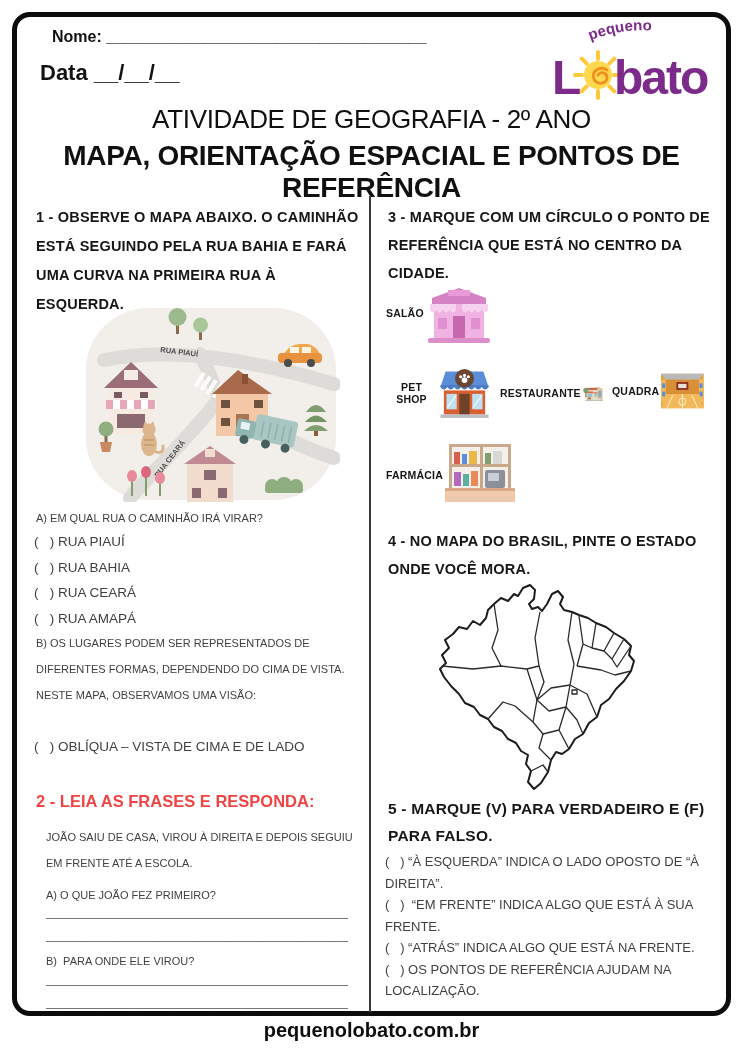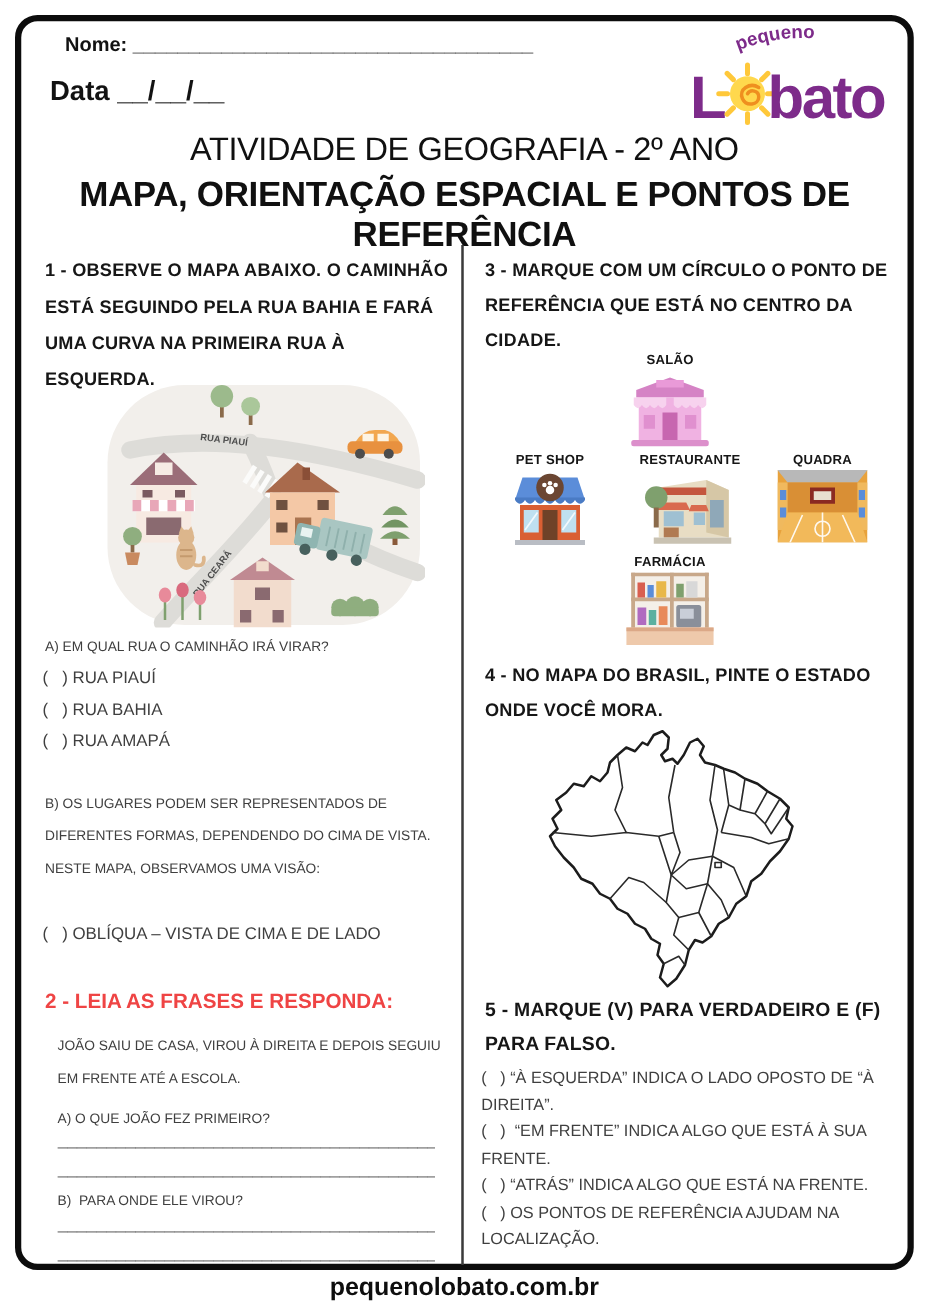--- a/index.html
+++ b/index.html
@@ -20,21 +20,21 @@
   .name-row .uline{font-weight:700;color:#1c1c1c;letter-spacing:0;}
   .date-row{left:40px;top:60px;font-size:22px;font-weight:700;color:#121212;}
   .title1{left:0;top:104px;width:743px;text-align:center;font-size:26px;font-weight:400;color:#101010;letter-spacing:-.3px;}
   .title2{left:0;top:140px;width:743px;text-align:center;font-size:28px;font-weight:700;color:#101010;letter-spacing:-.3px;}
   .divider{left:369px;top:196px;width:2px;height:816px;background:#3a3a3a;}
   .answer-line{
     display:block;width:302px;height:23px;overflow:hidden;white-space:nowrap;
     font-size:14px;color:#6e6e6e;letter-spacing:0;
   }
   .place-label{font-size:10.5px;font-weight:700;color:#161616;text-align:center;letter-spacing:.2px;}
-  .place{display:flex;flex-direction:column;align-items:center;gap:2px;}
+  .place{display:flex;align-items:center;gap:2px;}
   .places-row{display:flex;justify-content:space-between;align-items:flex-start;}
   .q5item{font-size:13px;line-height:21.5px;color:#3f3f3f;white-space:pre-wrap;}
   .footer{left:0;top:1019px;width:743px;text-align:center;font-size:20px;font-weight:700;color:#0e0e0e;}
   svg{display:block;}
 </style>
 </head>
 <body>
 
 <div class="sheet-border"></div>
 
@@ -186,20 +186,21 @@
       <circle cx="32" cy="8" r="7"></circle>
     <rect x="1" y="8" width="38" height="7" rx="3"></rect>
   </g>
 </svg>
 
 <div class="abs body-txt" style="left:36px;top:505px;width:322px;">A) EM QUAL RUA O CAMINHÃO IRÁ VIRAR?</div>
 
 <div class="abs" style="left:34px;top:529px;width:322px;">
   <div class="opt" style="line-height:25.5px;">(   ) RUA PIAUÍ</div>
   <div class="opt" style="line-height:25.5px;">(   ) RUA BAHIA</div>
+  <div class="opt" style="line-height:25.5px;">(   ) RUA CEARÁ</div>
   <div class="opt" style="line-height:25.5px;">(   ) RUA AMAPÁ</div>
 </div>
 
 <div class="abs body-txt" style="left:36px;top:630px;width:324px;">B) OS LUGARES PODEM SER REPRESENTADOS DE DIFERENTES FORMAS, DEPENDENDO DO CIMA DE VISTA. NESTE MAPA, OBSERVAMOS UMA VISÃO:</div>
 
 <div class="abs" style="left:34px;top:734px;width:326px;">
   <div class="opt" style="line-height:26px;">(   ) OBLÍQUA – VISTA DE CIMA E DE LADO</div>
 </div>
 
 <div class="abs hline" style="left:36px;top:792px;font-size:16.5px;">2 - LEIA AS FRASES E RESPONDA:</div>

